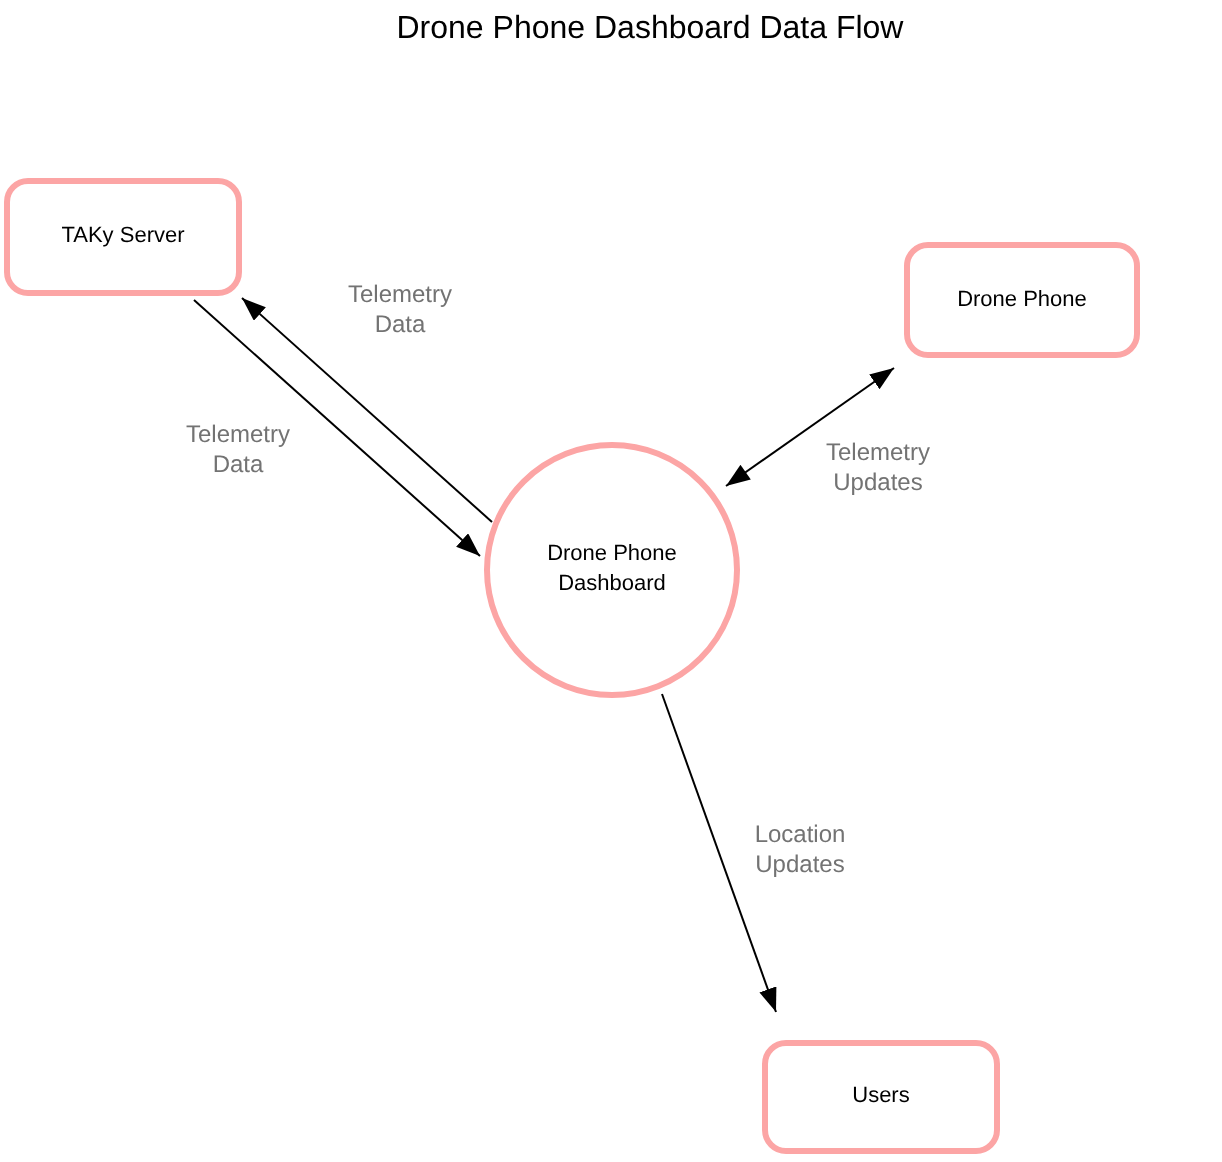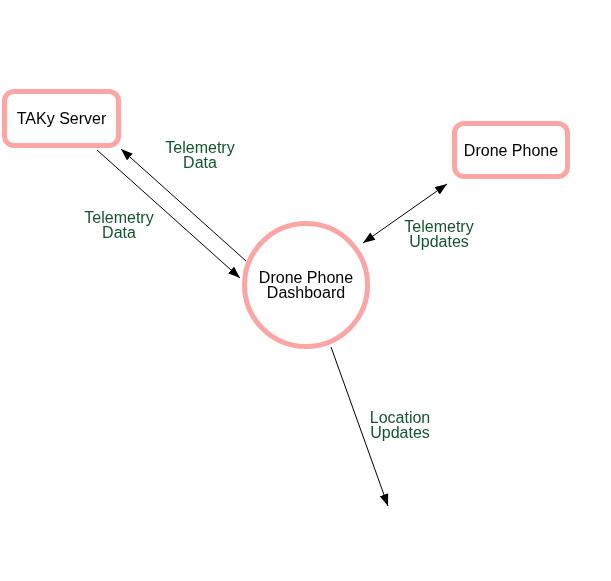--- a/index.html
+++ b/index.html
@@ -29,55 +29,56 @@
   .edges-layer {
     position: absolute;
     left: 0;
     top: 0;
     width: 611px;
     height: 581px;
   }
   .node {
     position: absolute;
     box-sizing: border-box;
-    border: 5px solid #fca5a5;
+    border: 3px solid #fca5a5;
     background: #ffffff;
     display: flex;
     align-items: center;
     justify-content: center;
     text-align: center;
-    font-size: 16px;
+    font-size: 11px;
     line-height: 15px;
     white-space: pre-line;
   }
   .node.rounded { border-radius: 12px; }
   .node.circle  { border-radius: 50%; }
   .node-taky-server  { left: 2px;   top: 89px;  width: 119px; height: 59px; }
   .node-drone-phone  { left: 452px; top: 121px; width: 118px; height: 58px; }
   .node-users        { left: 381px; top: 520px; width: 119px; height: 57px; }
   .node-dashboard    { left: 242px; top: 221px; width: 128px; height: 128px; }
   .edge-label {
     position: absolute;
     width: 80px;
     text-align: center;
-    font-size: 16px;
+    font-size: 12px;
     line-height: 15px;
     white-space: pre-line;
-    color: #14532d;
+    color: #737373;
   }
   .edge-label-telemetry-upper { left: 160px; top: 140px; }
   .edge-label-telemetry-lower { left: 79px;  top: 210px; }
   .edge-label-telemetry-updates { left: 399px; top: 219px; }
   .edge-label-location-updates  { left: 360px; top: 410px; text-align: center; }
 </style>
 </head>
 <body>
 
 <div class="canvas">
 
+  <div class="diagram-title">Drone Phone Dashboard Data Flow</div>
 
   <svg class="edges-layer" width="611" height="581" viewBox="0 0 611 581" xmlns="http://www.w3.org/2000/svg">
     <defs>
       <marker id="arrow-end" markerWidth="13" markerHeight="10" refX="12" refY="4.5" orient="auto" markerUnits="userSpaceOnUse">
         <path d="M0,0 L12,4.5 L0,9 z" fill="#000000"></path>
       </marker>
       <marker id="arrow-start" markerWidth="13" markerHeight="10" refX="0" refY="4.5" orient="auto" markerUnits="userSpaceOnUse">
         <path d="M12,0 L0,4.5 L12,9 z" fill="#000000"></path>
       </marker>
     </defs>
@@ -97,20 +98,23 @@
 
   <div class="node rounded node-drone-phone">
     <span>Drone Phone</span>
   </div>
 
   <div class="node circle node-dashboard">
     <span>Drone Phone
 Dashboard</span>
   </div>
 
+  <div class="node rounded node-users">
+    <span>Users</span>
+  </div>
 
   <div class="edge-label edge-label-telemetry-upper">Telemetry
 Data</div>
 
   <div class="edge-label edge-label-telemetry-lower">Telemetry
 Data</div>
 
   <div class="edge-label edge-label-telemetry-updates">Telemetry
 Updates</div>
 

